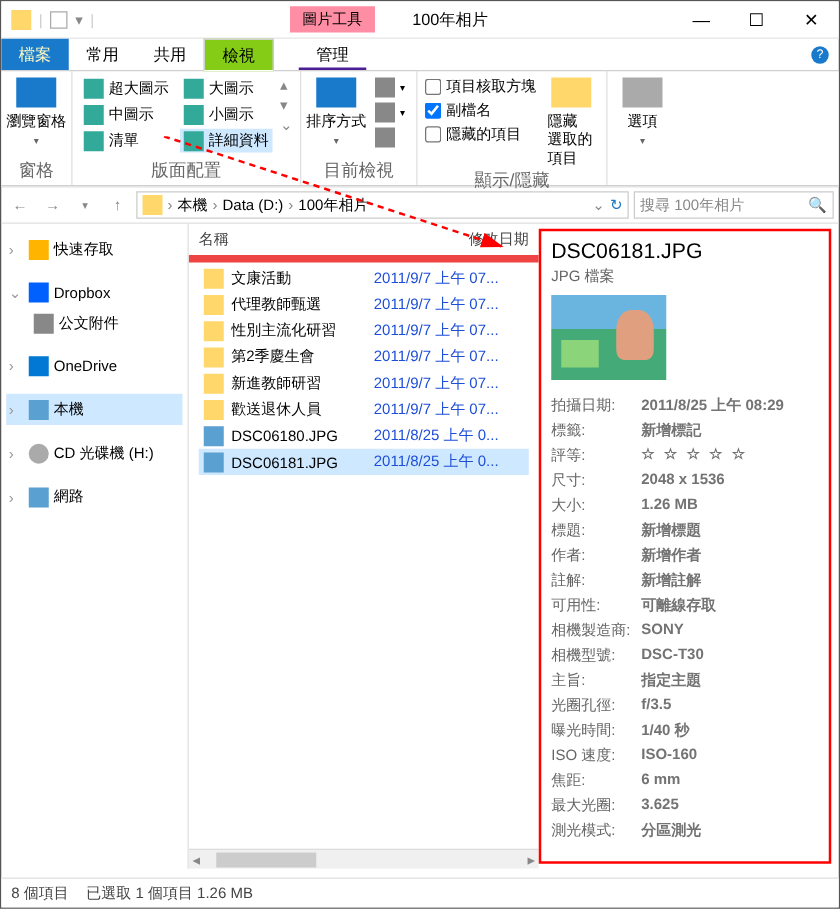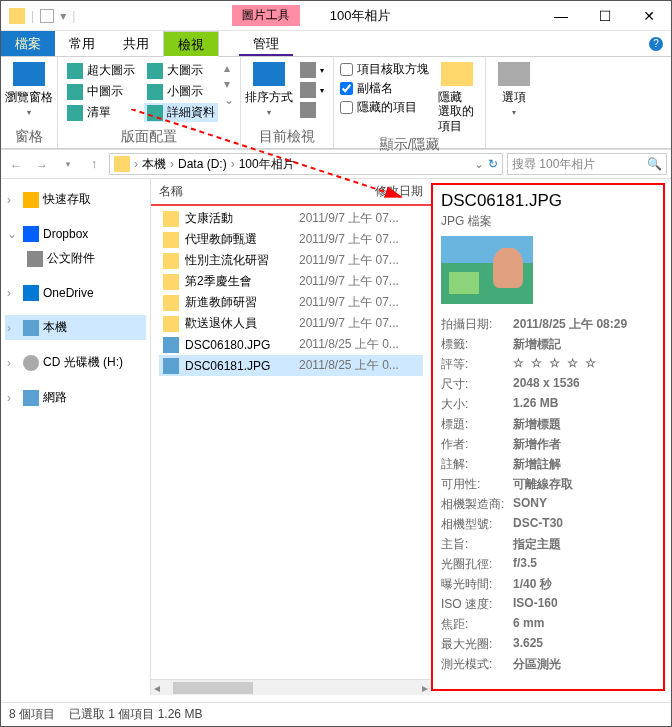--- a/index.html
+++ b/index.html
@@ -51,29 +51,29 @@
 
 .main { display: flex; height: 516px; }
 .navpane { width: 150px; border-right: 1px solid #e0e0e0; padding: 8px 4px; overflow: hidden; }
 .nav-item { display: flex; align-items: center; gap: 4px; padding: 4px 2px; font-size: 13px; }
 .nav-item .expand { width: 12px; color: #999; }
 .nav-item.sel { background: #cde8ff; }
 .nav-sub { padding-left: 22px; }
 .nic { width: 16px; height: 16px; display: inline-block; }
 
 .filelist { flex: 1; display: flex; flex-direction: column; overflow: hidden; }
-.fl-header { display: flex; border-bottom: 2px solid #ef4444; padding: 4px 8px; font-size: 12px; color: #444; }
+.fl-header { display: flex; border-bottom: 6px solid #ef4444; padding: 4px 8px; font-size: 12px; color: #444; }
 .col-name { flex: 1; }
 .col-date { width: 120px; text-align: right; }
 .fl-body { flex: 1; overflow: hidden; padding: 2px 8px; }
 .file-row { display: flex; align-items: center; padding: 2px 4px; font-size: 13px; }
 .file-row.sel { background: #cde8ff; }
 .file-row .fic { width: 16px; height: 16px; margin-right: 6px; }
 .file-row .fname { flex: 1; white-space: nowrap; overflow: hidden; }
-.file-row .fdate { width: 120px; color: #737373; white-space: nowrap; overflow: hidden; }
+.file-row .fdate { width: 120px; color: #1d4ed8; white-space: nowrap; overflow: hidden; }
 .scroll-h { height: 16px; background: #f0f0f0; border-top: 1px solid #ddd; display: flex; align-items: center; }
 .scroll-h .thumb { width: 80px; height: 12px; background: #ccc; margin-left: 10px; }
 
 .details { width: 234px; border: 2px solid #ff0000; margin: 4px 6px 4px 0; padding: 6px 8px; overflow: hidden; font-size: 12px; }
 .details .fname-big { font-size: 17px; color: #000; margin-bottom: 2px; }
 .details .ftype { color: #666; margin-bottom: 6px; font-size: 12px; }
 .details .thumb-img { width: 92px; height: 68px; background: linear-gradient(#6ab4e0 0 40%, #4a7 40% 100%); position: relative; margin-bottom: 10px; }
 .details .thumb-img::after { content:""; position:absolute; right:10px; top:12px; width:30px; height:40px; background:#e0a080; border-radius: 40% 40% 20% 20%; }
 .details .thumb-img::before { content:""; position:absolute; left:8px; bottom:10px; width:30px; height:22px; background:#8bd47a; }
 .prop { display: flex; padding: 1.5px 0; font-size: 12px; }

